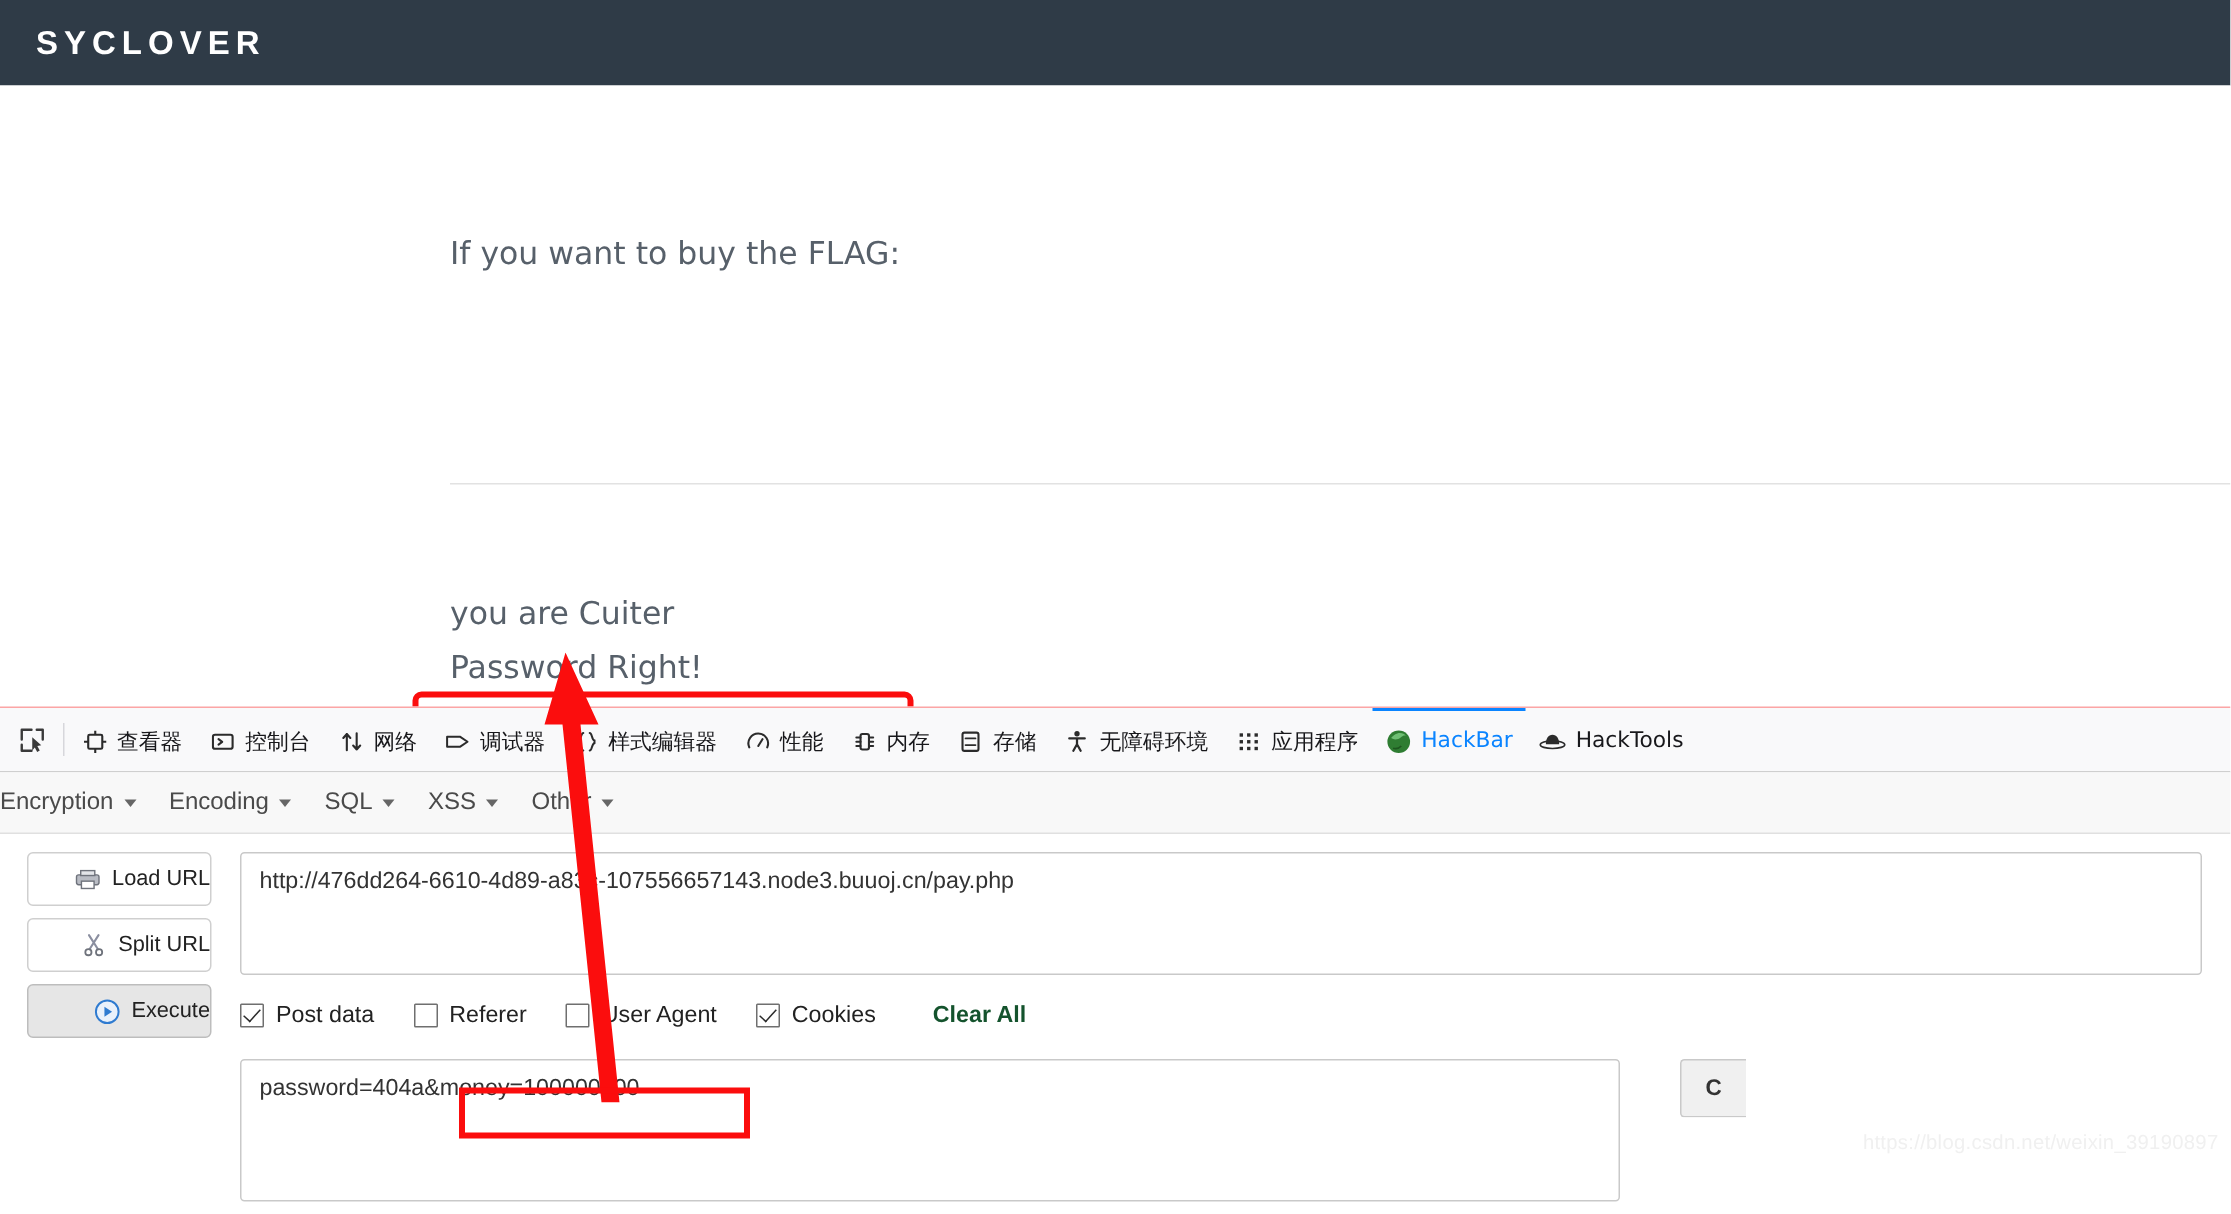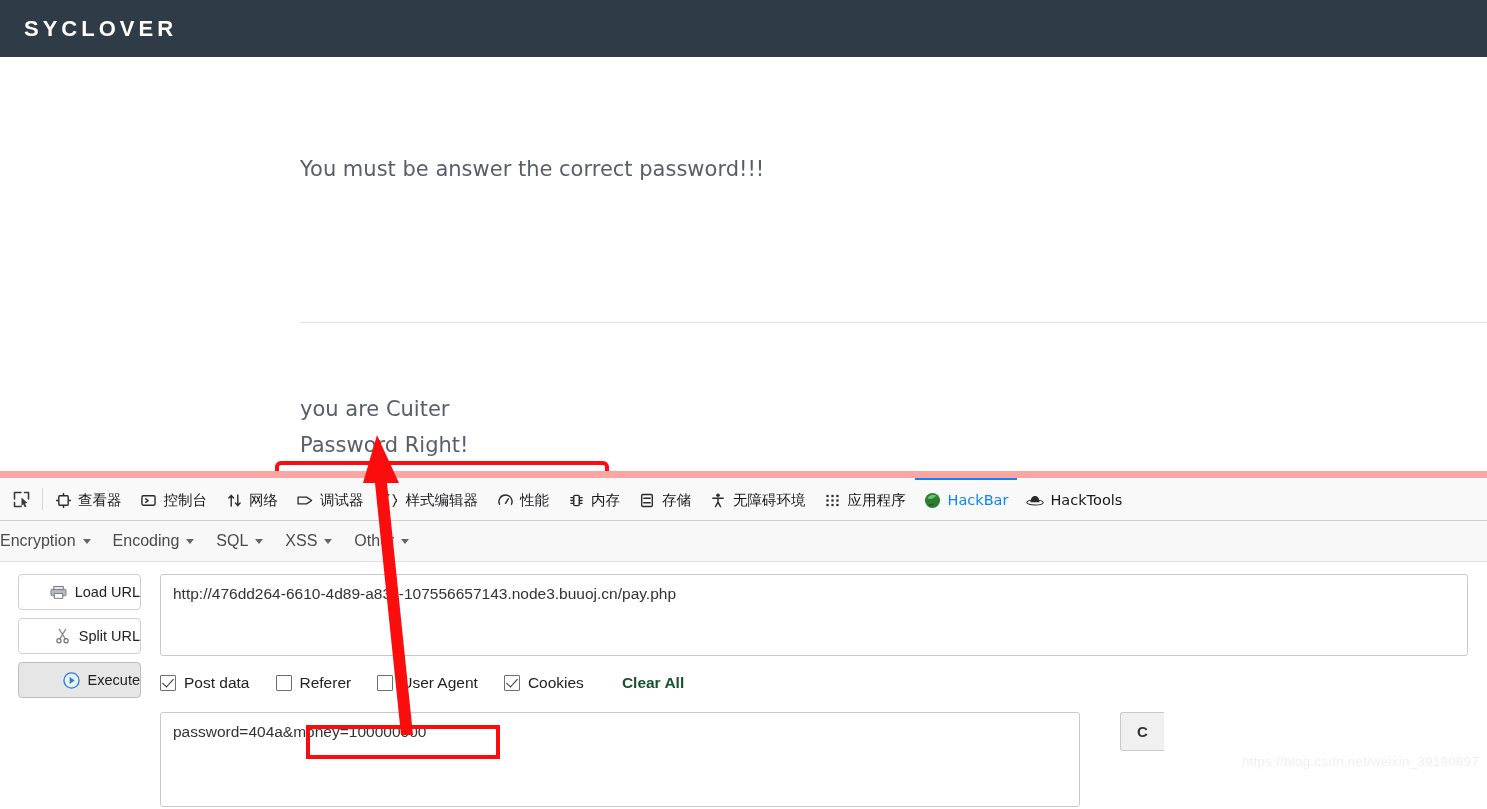--- a/index.html
+++ b/index.html
@@ -73,21 +73,21 @@
     pointer-events:none;
     z-index:29;
   }
 
   
   #devtools {
     position:absolute;
     left:0; top:471px;
     width:1487px; height:306px;
     background:#f9f9fa;
-    border-top:7px solid #fca5a5;
+    border-top:1px solid #fca5a5;
   }
   #devtools-tabbar {
     height:43px;
     display:flex;
     align-items:stretch;
     background:#f9f9fa;
     border-bottom:1px solid #cfcfcf;
     font-size:14.5px;
     color:#18181b;
   }
@@ -264,21 +264,21 @@
 </head>
 <body>
 
 <div id="site-header">
   <div id="site-brand">SYCLOVER</div>
 </div>
 
 <div id="page-body">
 
   <div id="intro-block">
-    <div class="page-text">You must be answer the correct password!!!</div>
+    <div class="page-text">If you want to buy the FLAG:</div>
   </div>
 
   <div id="page-divider"></div>
 
   <div id="result-block">
     <div class="page-text">you are Cuiter</div>
     <div class="page-text">Password Right!</div>
     <div class="page-text" id="result-line-3">Nember lenth is too long</div>
   </div>
 

